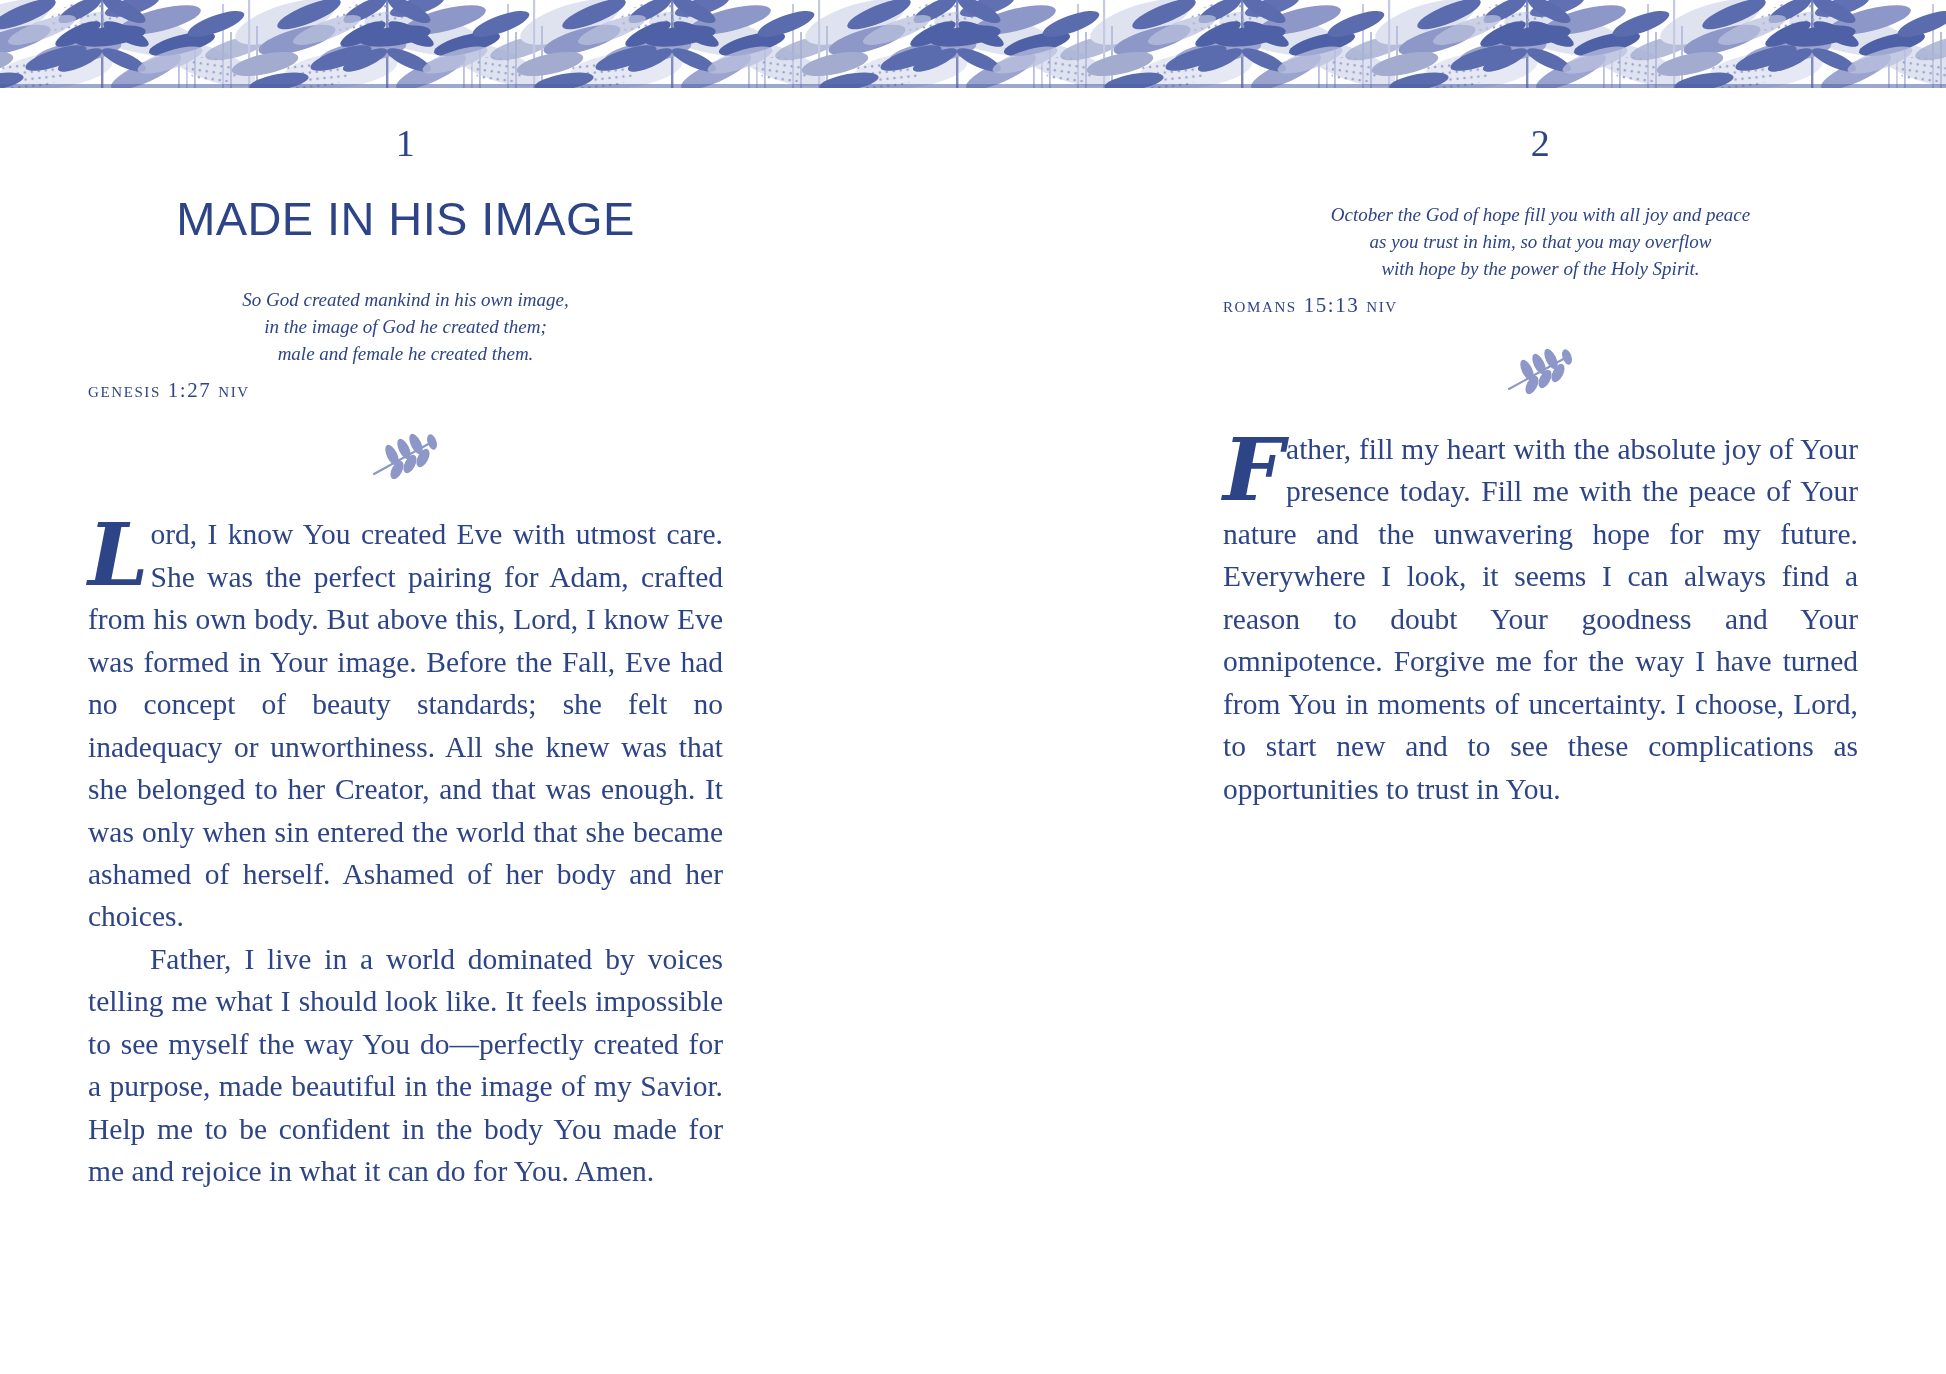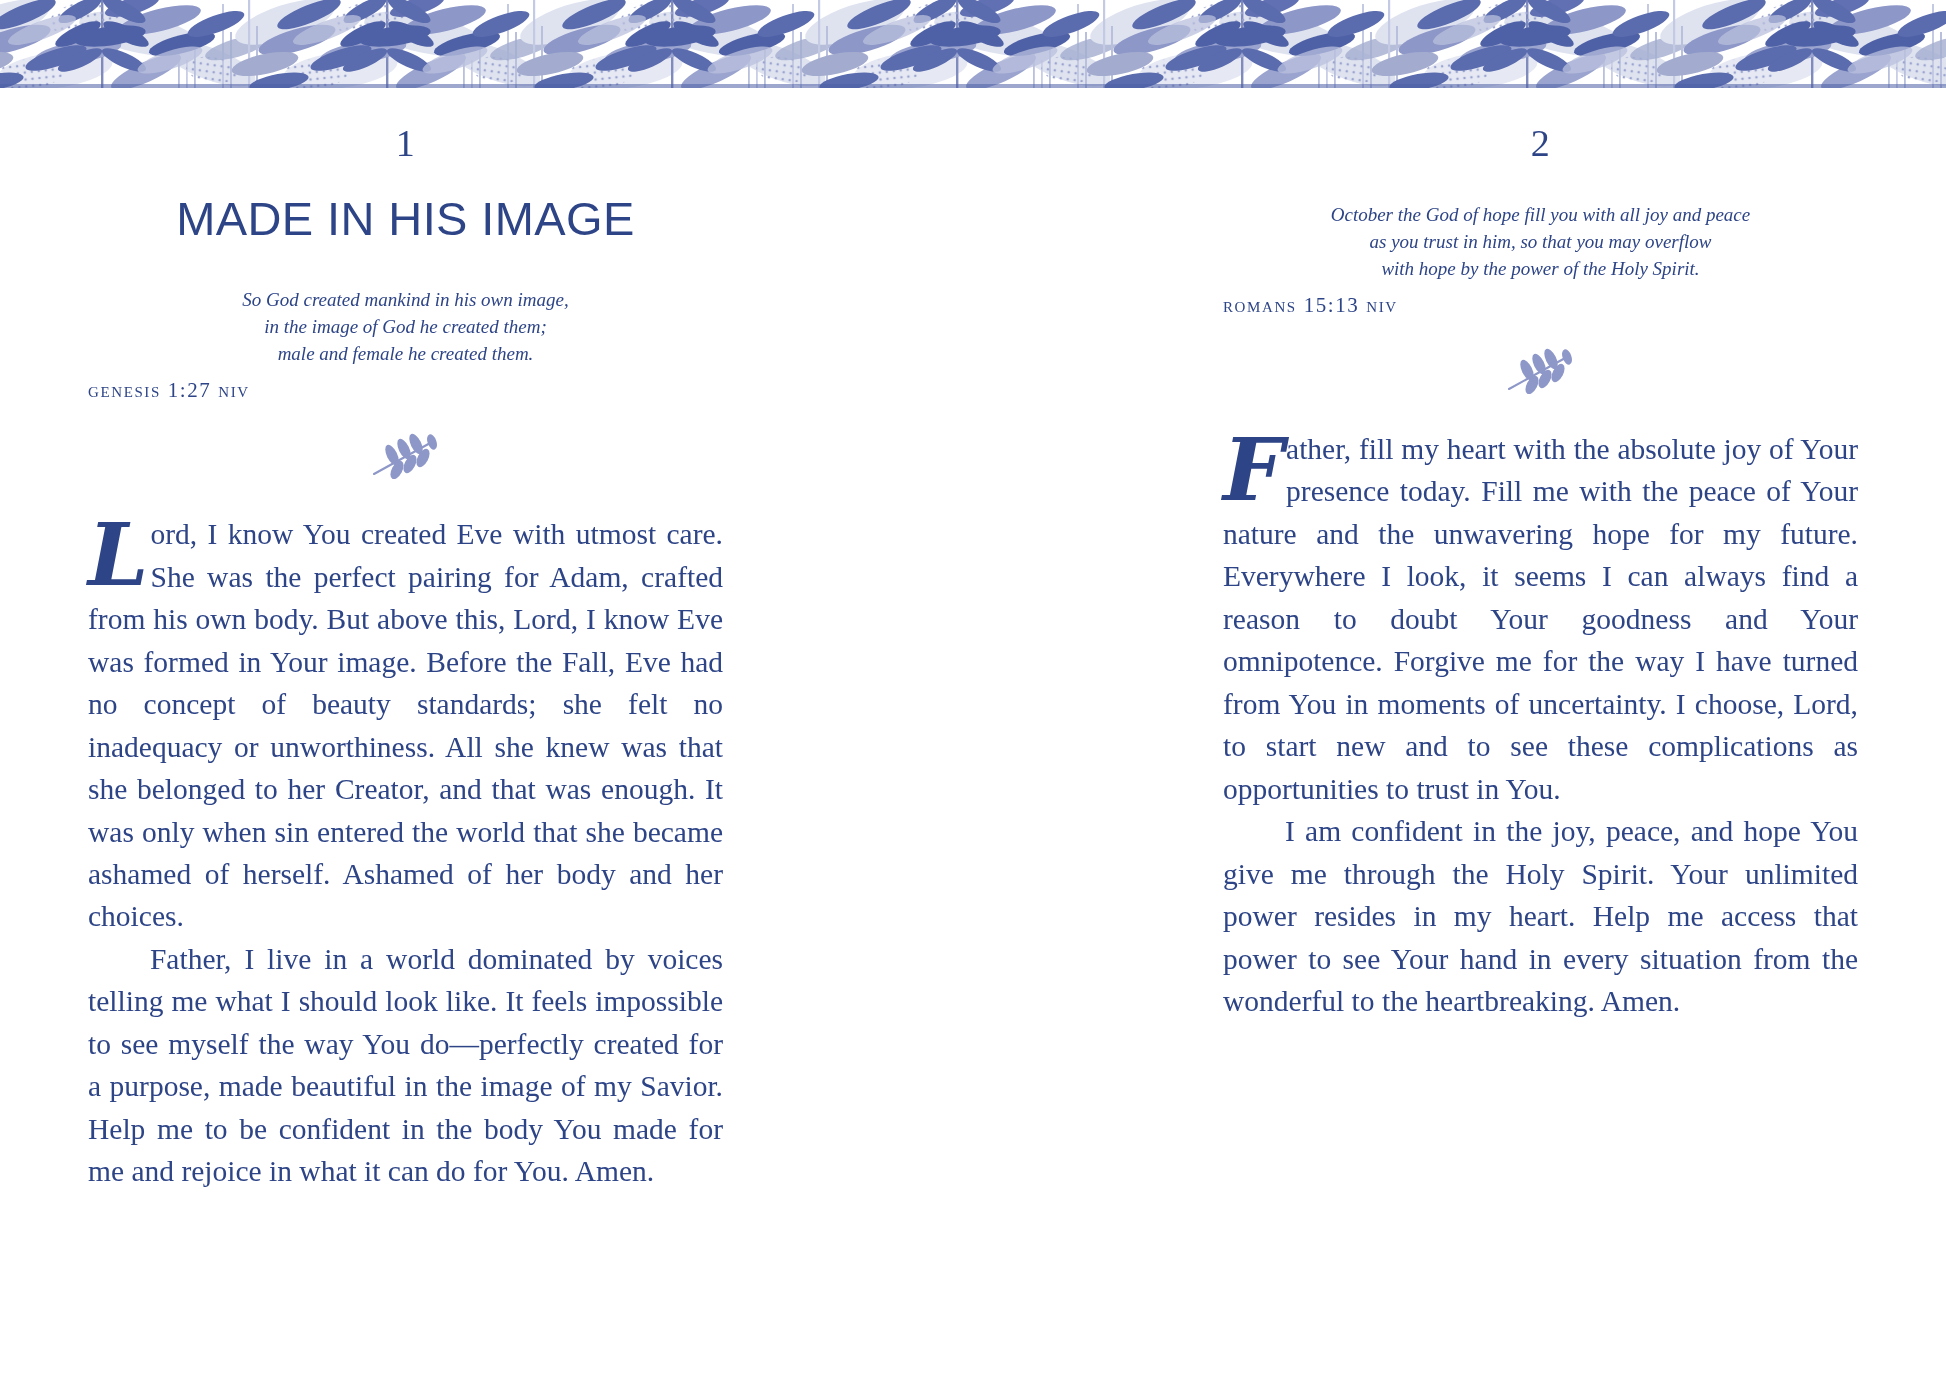--- a/index.html
+++ b/index.html
@@ -248,18 +248,17 @@
           <ellipse cx="46" cy="11" rx="5.2" ry="11" fill="#8d97c8" transform="rotate(-26 46 11)"></ellipse>
           <ellipse cx="27" cy="37" rx="5.2" ry="10" fill="#8d97c8" transform="rotate(28 27 37)"></ellipse>
           <ellipse cx="40" cy="31" rx="5.2" ry="10" fill="#8d97c8" transform="rotate(28 40 31)"></ellipse>
           <ellipse cx="53" cy="25" rx="5.2" ry="10" fill="#8d97c8" transform="rotate(28 53 25)"></ellipse>
           <ellipse cx="62" cy="9" rx="4.4" ry="8" fill="#8d97c8" transform="rotate(-20 62 9)"></ellipse>
         </svg>
       </div>
 
       <div class="body-text">
         <p><span class="dropcap">F</span><span>ather, fill my heart with the absolute joy of Your presence today. Fill me with the peace of Your nature and the unwavering hope for my future. Everywhere I look, it seems I can always find a reason to doubt Your goodness and Your omnipotence. Forgive me for the way I have turned from You in moments of uncertainty. I choose, Lord, to start new and to see these complications as opportunities to trust in You.</span></p>
-        <p>I am confident in the joy, peace, and hope You give me through the Holy Spirit. Your unlimited power resides in my heart. Help me access that power to see Your hand in every situation from the wonderful to the heartbreaking. Amen.</p>
       </div>
     </div>
   </div>
 
 </div>
 
 </body></html>

